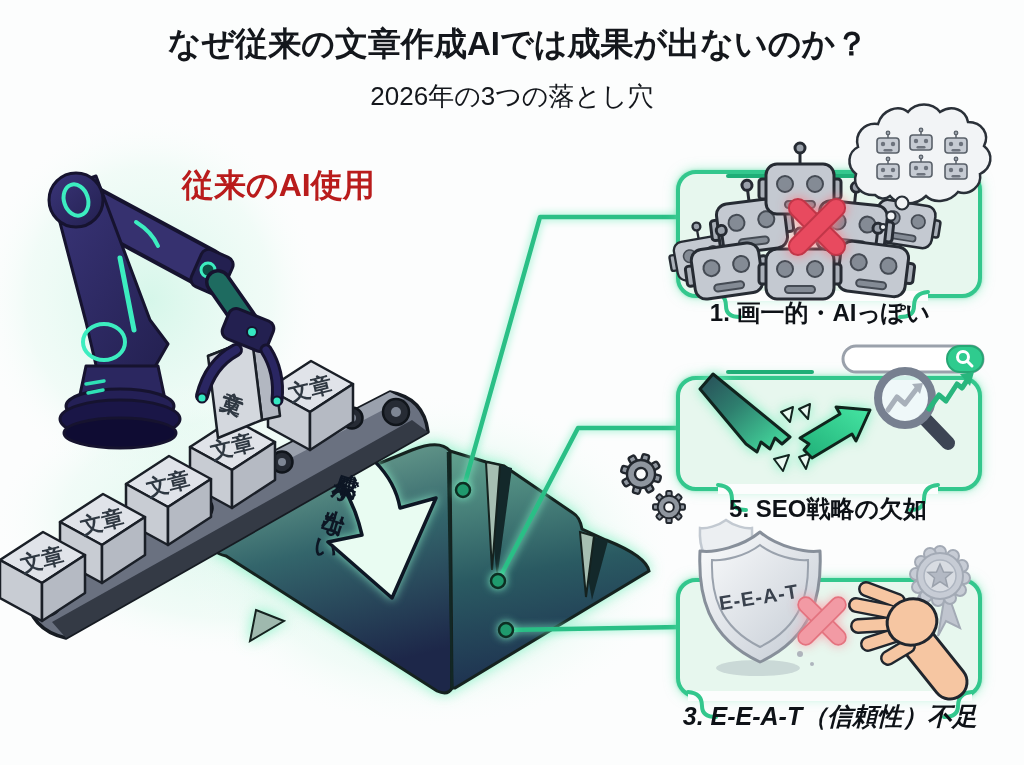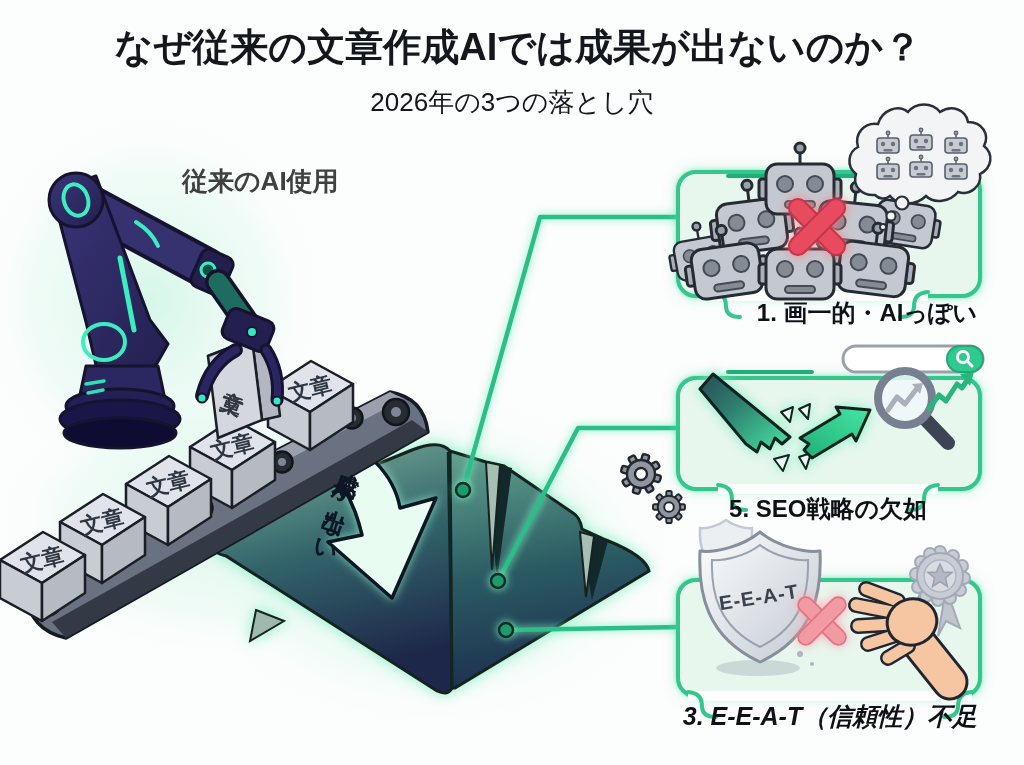--- a/index.html
+++ b/index.html
@@ -6,28 +6,28 @@
   body{width:1024px;height:765px;position:relative;overflow:hidden;
        background:#fcfdfd;font-family:"Liberation Sans","DejaVu Sans",sans-serif;}
   #scene,#icons{position:absolute;left:0;top:0;width:1024px;height:765px;}
   #scene{z-index:1;}
   .callout{position:absolute;z-index:2;background:#e7f7ee;border:4px solid #33c78d;
            border-radius:20px;box-sizing:border-box;
            box-shadow:0 0 12px rgba(100,230,175,.55), 0 0 3px rgba(60,200,140,.5);}
   #icons{z-index:3;pointer-events:none;}
   .textlayer{position:absolute;left:0;top:0;width:1024px;height:765px;z-index:4;pointer-events:none;}
   .title{position:absolute;left:0;top:22px;width:1024px;text-align:center;color:#14171c;}
-  .title .l1{font-size:38px;font-weight:800;letter-spacing:0px;margin-left:12px;}
+  .title .l1{font-size:33px;font-weight:800;letter-spacing:0px;margin-left:12px;}
   .title .l2{font-size:26px;font-weight:400;margin-top:12px;}
-  .machine-label{position:absolute;left:182px;top:164px;font-size:26px;font-weight:800;color:#404040;}
+  .machine-label{position:absolute;left:182px;top:164px;font-size:32px;font-weight:800;color:#b91c1c;}
   .arrow-label{position:absolute;left:341px;top:450px;writing-mode:vertical-rl;
                transform:rotate(18deg);transform-origin:top left;font-size:24px;font-weight:800;
                color:#0d1624;letter-spacing:4px;}
   .cap{position:absolute;font-weight:800;color:#0e1217;white-space:nowrap;transform:translateX(-50%);}
-  .cap1{left:820px;top:297px;font-size:24px;margin-left:47px;}
+  .cap1{left:820px;top:297px;font-size:24px;}
   .cap2{left:828px;top:493px;font-size:24px;}
   .cap3{left:830px;top:700px;font-size:25px;font-style:italic;}
 </style>
 </head>
 <body>
 
 <svg id="scene" viewBox="0 0 1024 765">
   <defs>
     <radialGradient id="aura" cx="50%" cy="50%" r="50%">
       <stop offset="0%" stop-color="#b7f1da" stop-opacity="0.55"></stop>

